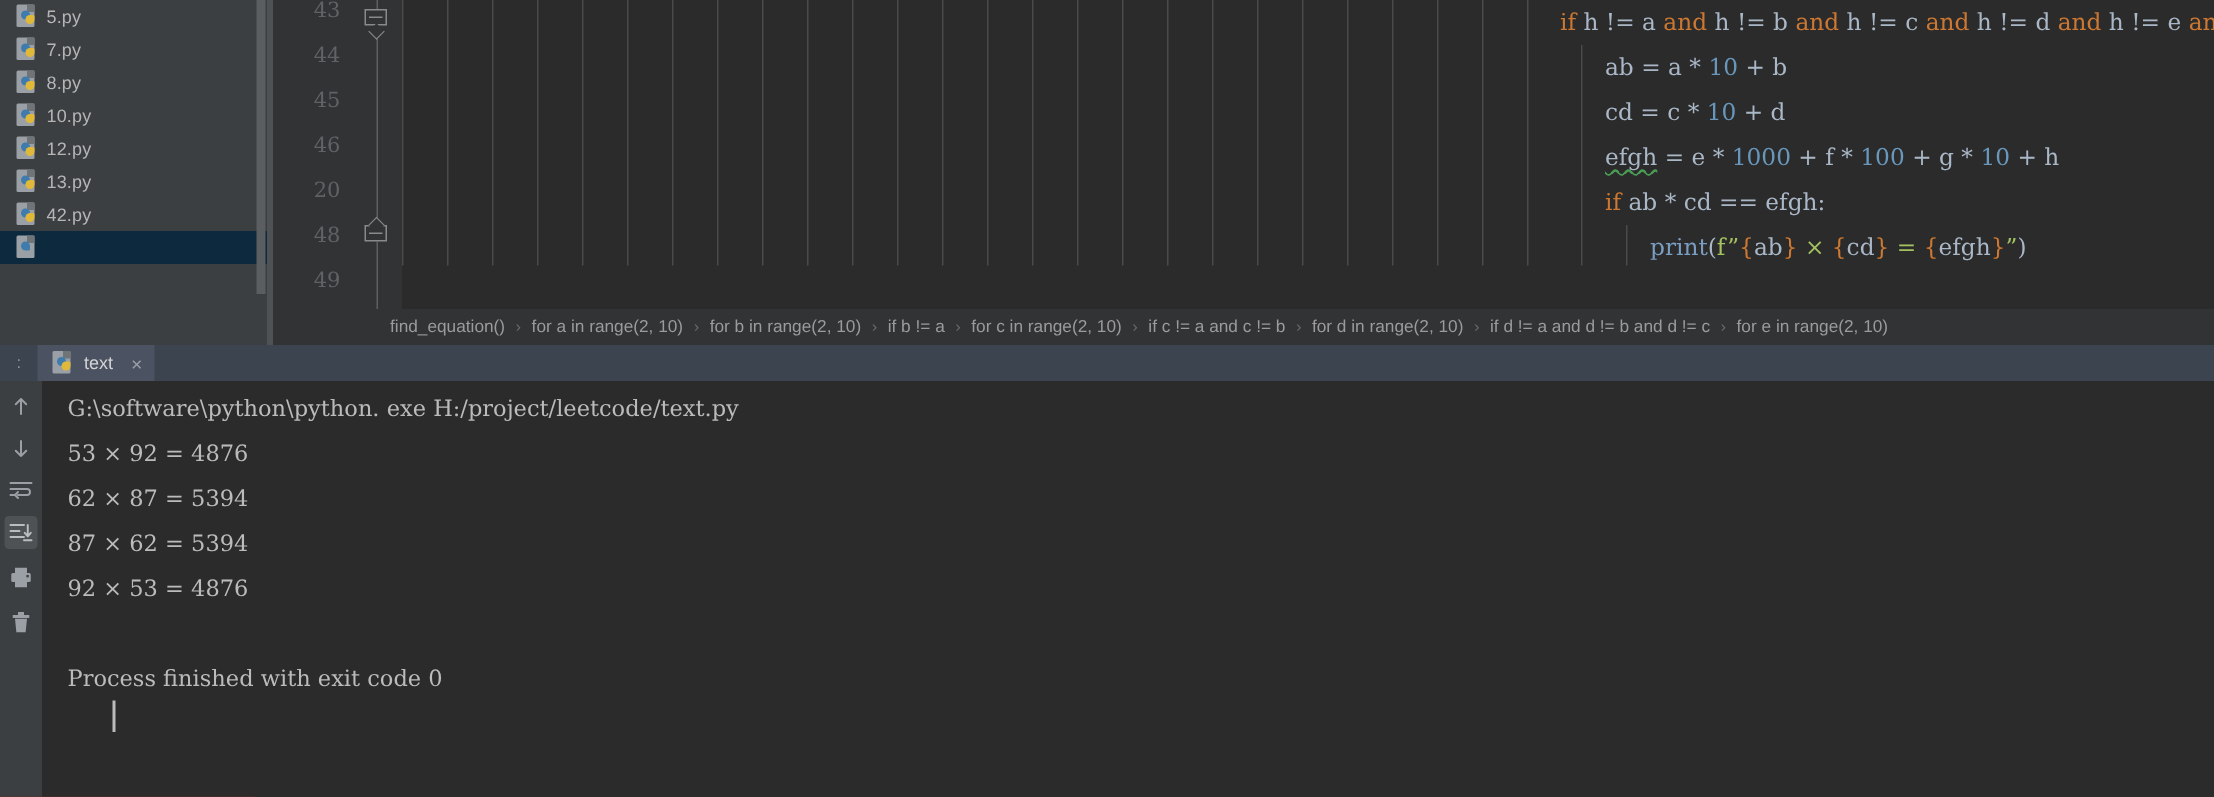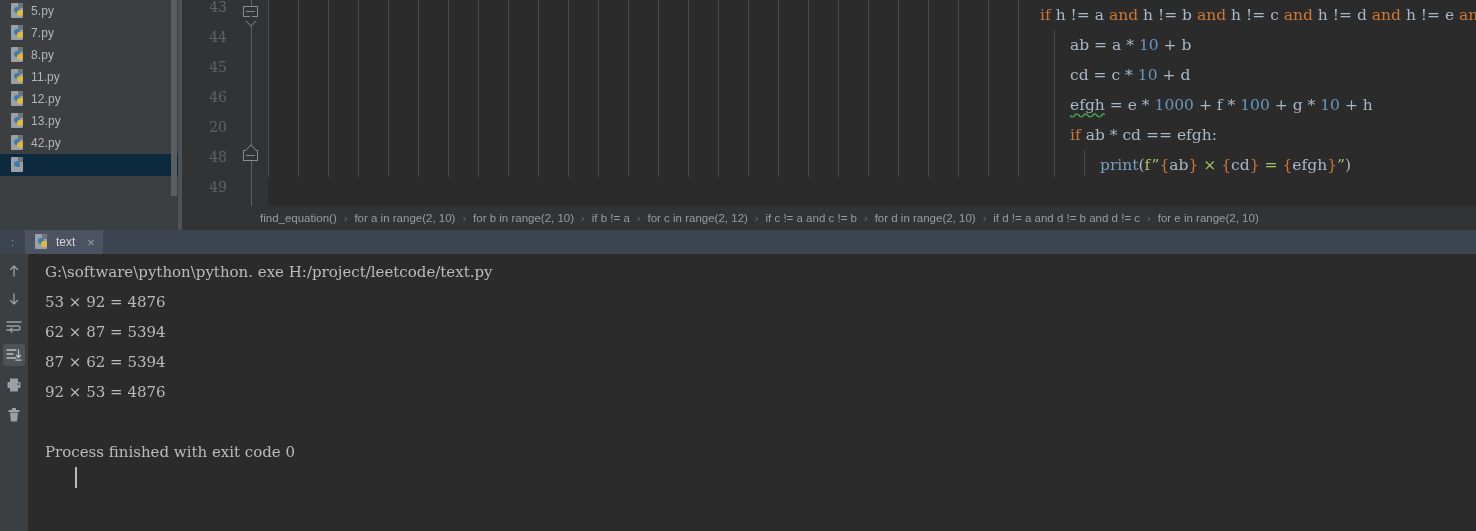--- a/index.html
+++ b/index.html
@@ -386,21 +386,21 @@
           </span>
         <span class="file-label">8.py</span>
       </div>
       <div class="file-row">
         <span class="py-icon">
             <span class="page"></span>
             <span class="corner"></span>
             <span class="snake-b"></span>
             <span class="snake-y"></span>
           </span>
-        <span class="file-label">11.py</span>
+        <span class="file-label">10.py</span>
       </div>
       <div class="file-row">
         <span class="py-icon">
             <span class="page"></span>
             <span class="corner"></span>
             <span class="snake-b"></span>
             <span class="snake-y"></span>
           </span>
         <span class="file-label">12.py</span>
       </div>
@@ -509,21 +509,21 @@
 
     <div class="breadcrumb">
       <span class="crumb">find_equation()</span>
       <span class="crumb-sep">›</span>
       <span class="crumb">for a in range(2, 10)</span>
       <span class="crumb-sep">›</span>
       <span class="crumb">for b in range(2, 10)</span>
       <span class="crumb-sep">›</span>
       <span class="crumb">if b != a</span>
       <span class="crumb-sep">›</span>
-      <span class="crumb">for c in range(2, 12)</span>
+      <span class="crumb">for c in range(2, 10)</span>
       <span class="crumb-sep">›</span>
       <span class="crumb">if c != a and c != b</span>
       <span class="crumb-sep">›</span>
       <span class="crumb">for d in range(2, 10)</span>
       <span class="crumb-sep">›</span>
       <span class="crumb">if d != a and d != b and d != c</span>
       <span class="crumb-sep">›</span>
       <span class="crumb">for e in range(2, 10)</span>
     </div>
   </div>

